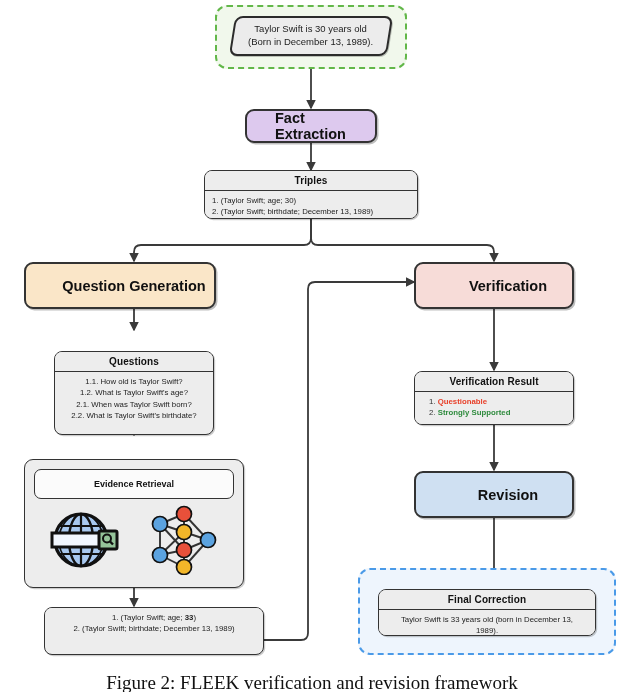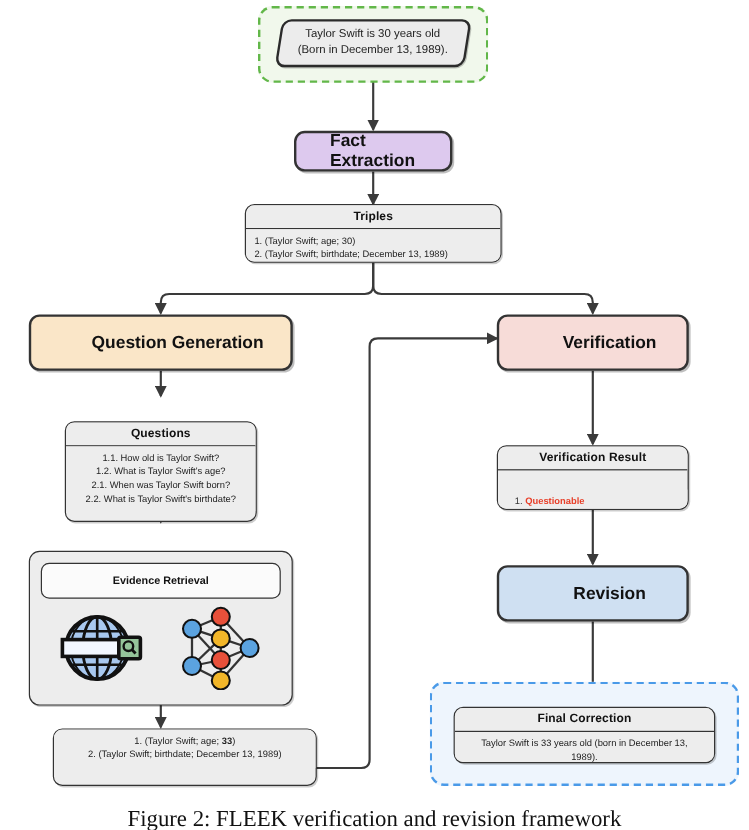--- a/index.html
+++ b/index.html
@@ -193,21 +193,21 @@
   </div>
 
   <div class="node card" style="left:204px; top:170px; width:214px; height:49px;">
     <div class="card-head">Triples</div>
     <div class="card-body">
       <div class="row">1. (Taylor Swift; age; 30)</div>
       <div class="row">2. (Taylor Swift; birthdate; December 13, 1989)</div>
     </div>
   </div>
 
-  <div class="node process qgen" style="left:24px; top:262px; width:220px; height:47px;">
+  <div class="node process qgen" style="left:24px; top:262px; width:192px; height:47px;">
     <span>Question Generation</span>
   </div>
 
   <div class="node card" style="left:54px; top:351px; width:160px; height:84px;">
     <div class="card-head">Questions</div>
     <div class="card-body center">
       <div>1.1. How old is Taylor Swift?</div>
       <div>1.2. What is Taylor Swift's age?</div>
       <div>2.1. When was Taylor Swift born?</div>
       <div>2.2. What is Taylor Swift's birthdate?</div>
@@ -277,21 +277,21 @@
       <div>2. (Taylor Swift; birthdate; December 13, 1989)</div>
     </div>
   </div>
 
   <div class="node process verify" style="left:414px; top:262px; width:160px; height:47px;">
     <span>Verification</span>
   </div>
 
   <div class="node card" style="left:414px; top:371px; width:160px; height:54px;">
     <div class="card-head">Verification Result</div>
-    <div class="card-body" style="padding-left:14px;margin-top:16px;">
+    <div class="card-body" style="padding-left:14px;">
       <div><span class="vr-num">1.</span> <span class="vr-q">Questionable</span></div>
       <div><span class="vr-num">2.</span> <span class="vr-s">Strongly Supported</span></div>
     </div>
   </div>
 
   <div class="node process revise" style="left:414px; top:471px; width:160px; height:47px;">
     <span>Revision</span>
   </div>
 
   <div class="node group-output" style="left:358px; top:568px; width:258px; height:87px;"></div>

